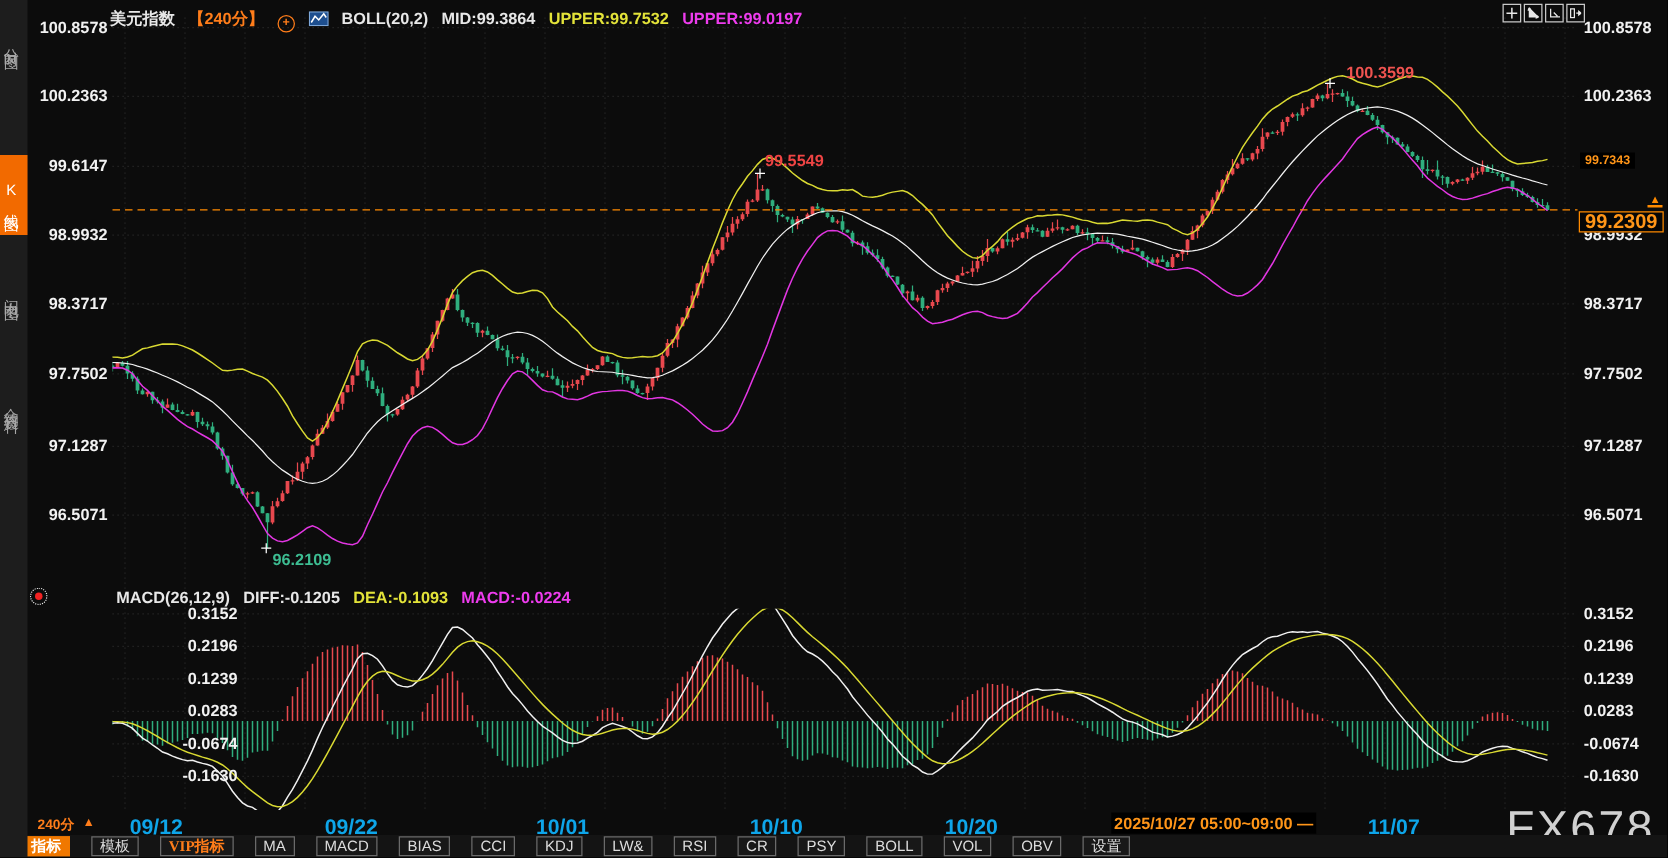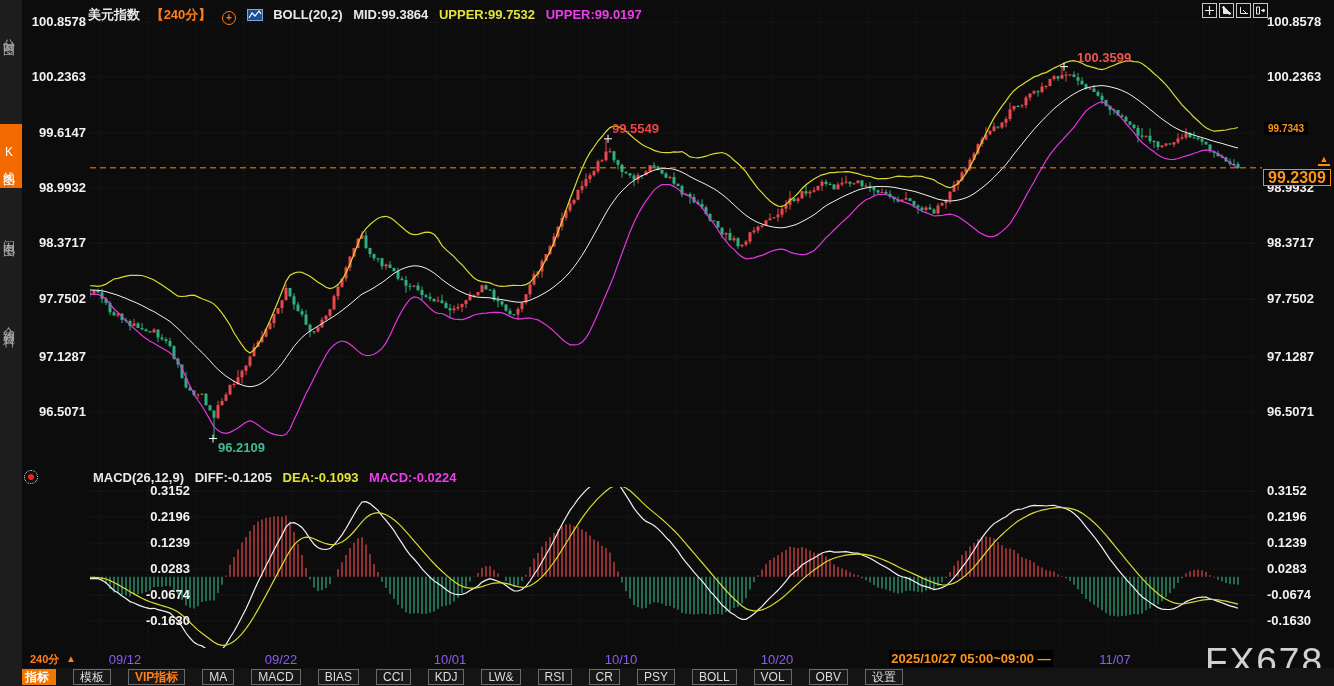--- a/index.html
+++ b/index.html
@@ -27,32 +27,32 @@
   #price-box{left:1263px;top:169px;width:66px;height:15px;border:1px solid #ff8a00;background:#060606;
              color:#ff9518;font-size:16px;font-weight:700;text-align:center;line-height:15px;}
   #price-arrow{left:1318px;top:155px;width:12px;text-align:center;color:#ff8a00;font-size:9px;line-height:9px;}
   #price-arrow .bar{margin-top:0px;height:2px;background:#ff8a00;}
   
   #macd-header{left:93px;top:470px;font-size:13px;font-weight:600;white-space:nowrap;}
   #macd-header span{margin-right:7px;}
   #macd-ico{left:24px;top:470px;width:12px;height:12px;border:1px dotted #e8e8e8;border-radius:50%;}
   #macd-ico i{position:absolute;left:3px;top:3px;width:6px;height:6px;border-radius:50%;background:#f32222;}
   
-  .date{top:652px;transform:translateX(-50%);color:#8b5cf6;font-size:13px;font-weight:400;white-space:nowrap;}
+  .date{top:652px;transform:translateX(-50%);color:#0ea5e9;font-size:17px;font-weight:700;white-space:nowrap;}
   #period{left:30px;top:652px;color:#ff7d1a;font-size:11px;font-weight:700;}
   #period-arrow{left:66px;top:653px;color:#ff7d1a;font-size:10px;}
   #date-hl{left:889px;top:650px;width:164px;height:17px;background:#000;color:#ff9518;font-size:13px;
            font-weight:700;text-align:center;line-height:17px;transform:none;}
   
   #toolbar-bg{left:0;top:668px;width:1334px;height:18px;background:#141414;}
   #toolbar{left:18px;top:669px;display:flex;gap:17px;}
   .tb-btn{height:14px;padding:0 6px;border:1px solid #6a6a6a;background:#181818;color:#dcdcdc;
           font-size:12px;line-height:14px;white-space:nowrap;cursor:pointer;}
   .tb-btn.active{background:#f07800;border-color:#f07800;color:#fff;font-weight:700;}
-  .tb-btn.vip{color:#ff7d1a;font-weight:700;}
+  .tb-btn.vip{color:#ff7d1a;font-weight:700;font-family:Liberation Serif, serif;}
   
   #watermark{left:1205px;top:641px;font-size:37px;letter-spacing:2px;color:#e2e2e2;opacity:.92;z-index:4;}
   
   #win-icons{left:1202px;top:3px;display:flex;gap:2px;}
   .winbtn{width:13px;height:13px;border:1px solid #c9c9c9;display:flex;align-items:center;justify-content:center;cursor:pointer;}
   
   .ann{position:absolute;z-index:5;font-size:13px;font-weight:700;white-space:nowrap;}
 </style>
 </head>
 <body>

